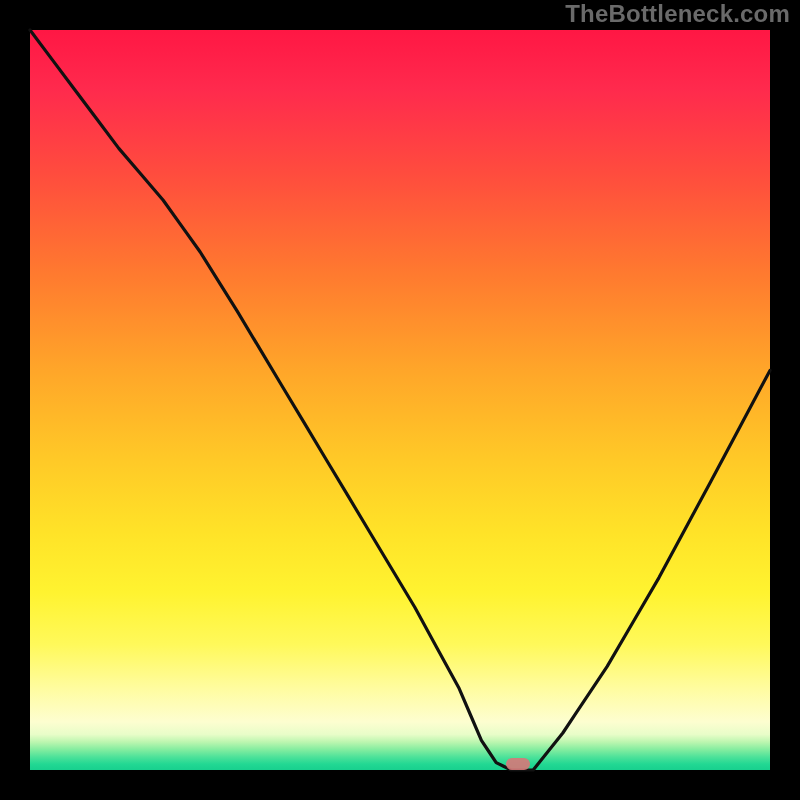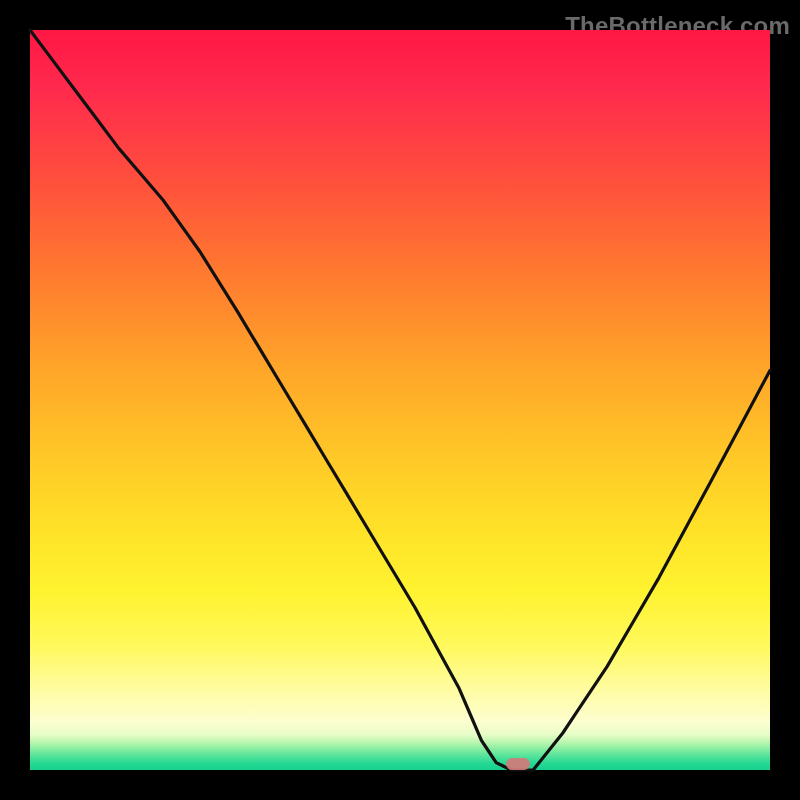--- a/index.html
+++ b/index.html
@@ -8,21 +8,21 @@
     position: relative;
     width: 800px;
     height: 800px;
     background: #000;
   }
   .watermark {
     position: absolute;
     width: 800px;
     text-align: right;
     padding-right: 10px;
-    top: 12px;
+    top: 0;
     font-family: Arial, Helvetica, sans-serif;
     font-size: 24px;
     font-weight: 600;
     color: #6a6a6a;
     letter-spacing: 0.2px;
   }
   .plot-area {
     position: absolute;
     left: 30px;
     top: 30px;

